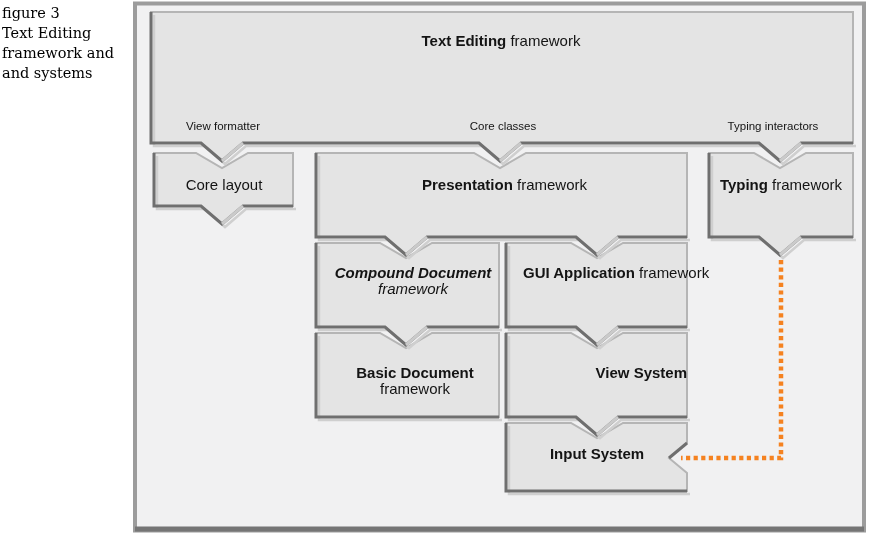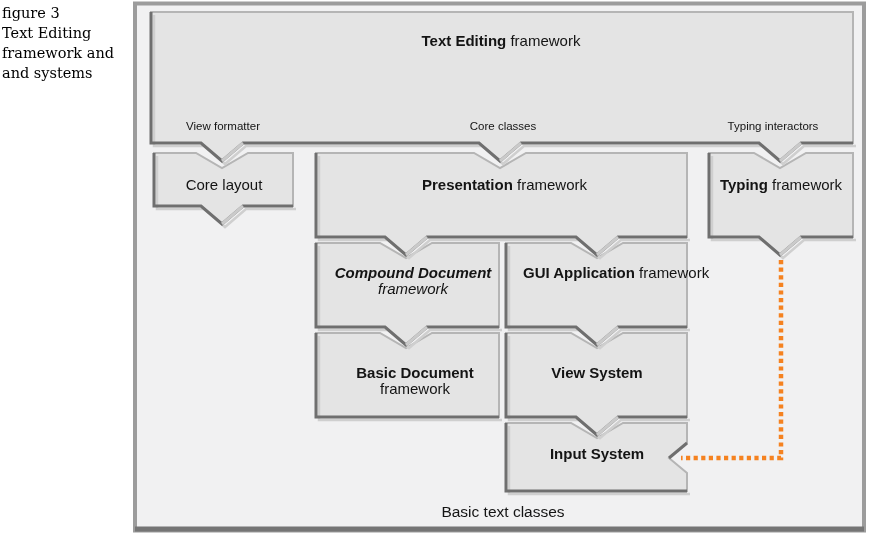--- a/index.html
+++ b/index.html
@@ -125,23 +125,22 @@
 
   <div class="lbl" style="left:507px;top:265px;width:172px;margin-left:16px;">
     <b>GUI Application</b><span> framework</span>
   </div>
 
   <div class="lbl wrap2" style="left:317px;top:365px;width:196px;">
     <b>Basic Document</b><br>
     <span>framework</span>
   </div>
 
-  <div class="lbl" style="left:507px;top:365px;width:180px;">
+  <div class="lbl" style="left:507px;top:365px;width:180px;text-align:right;">
     <b>View System</b>
   </div>
 
   <div class="lbl" style="left:507px;top:446px;width:180px;">
     <b>Input System</b>
   </div>
 
-  <div class="lbl big" style="left:353px;top:504px;width:300px;">Basic text classes</div>
 
 </div>
 
 </body></html>

